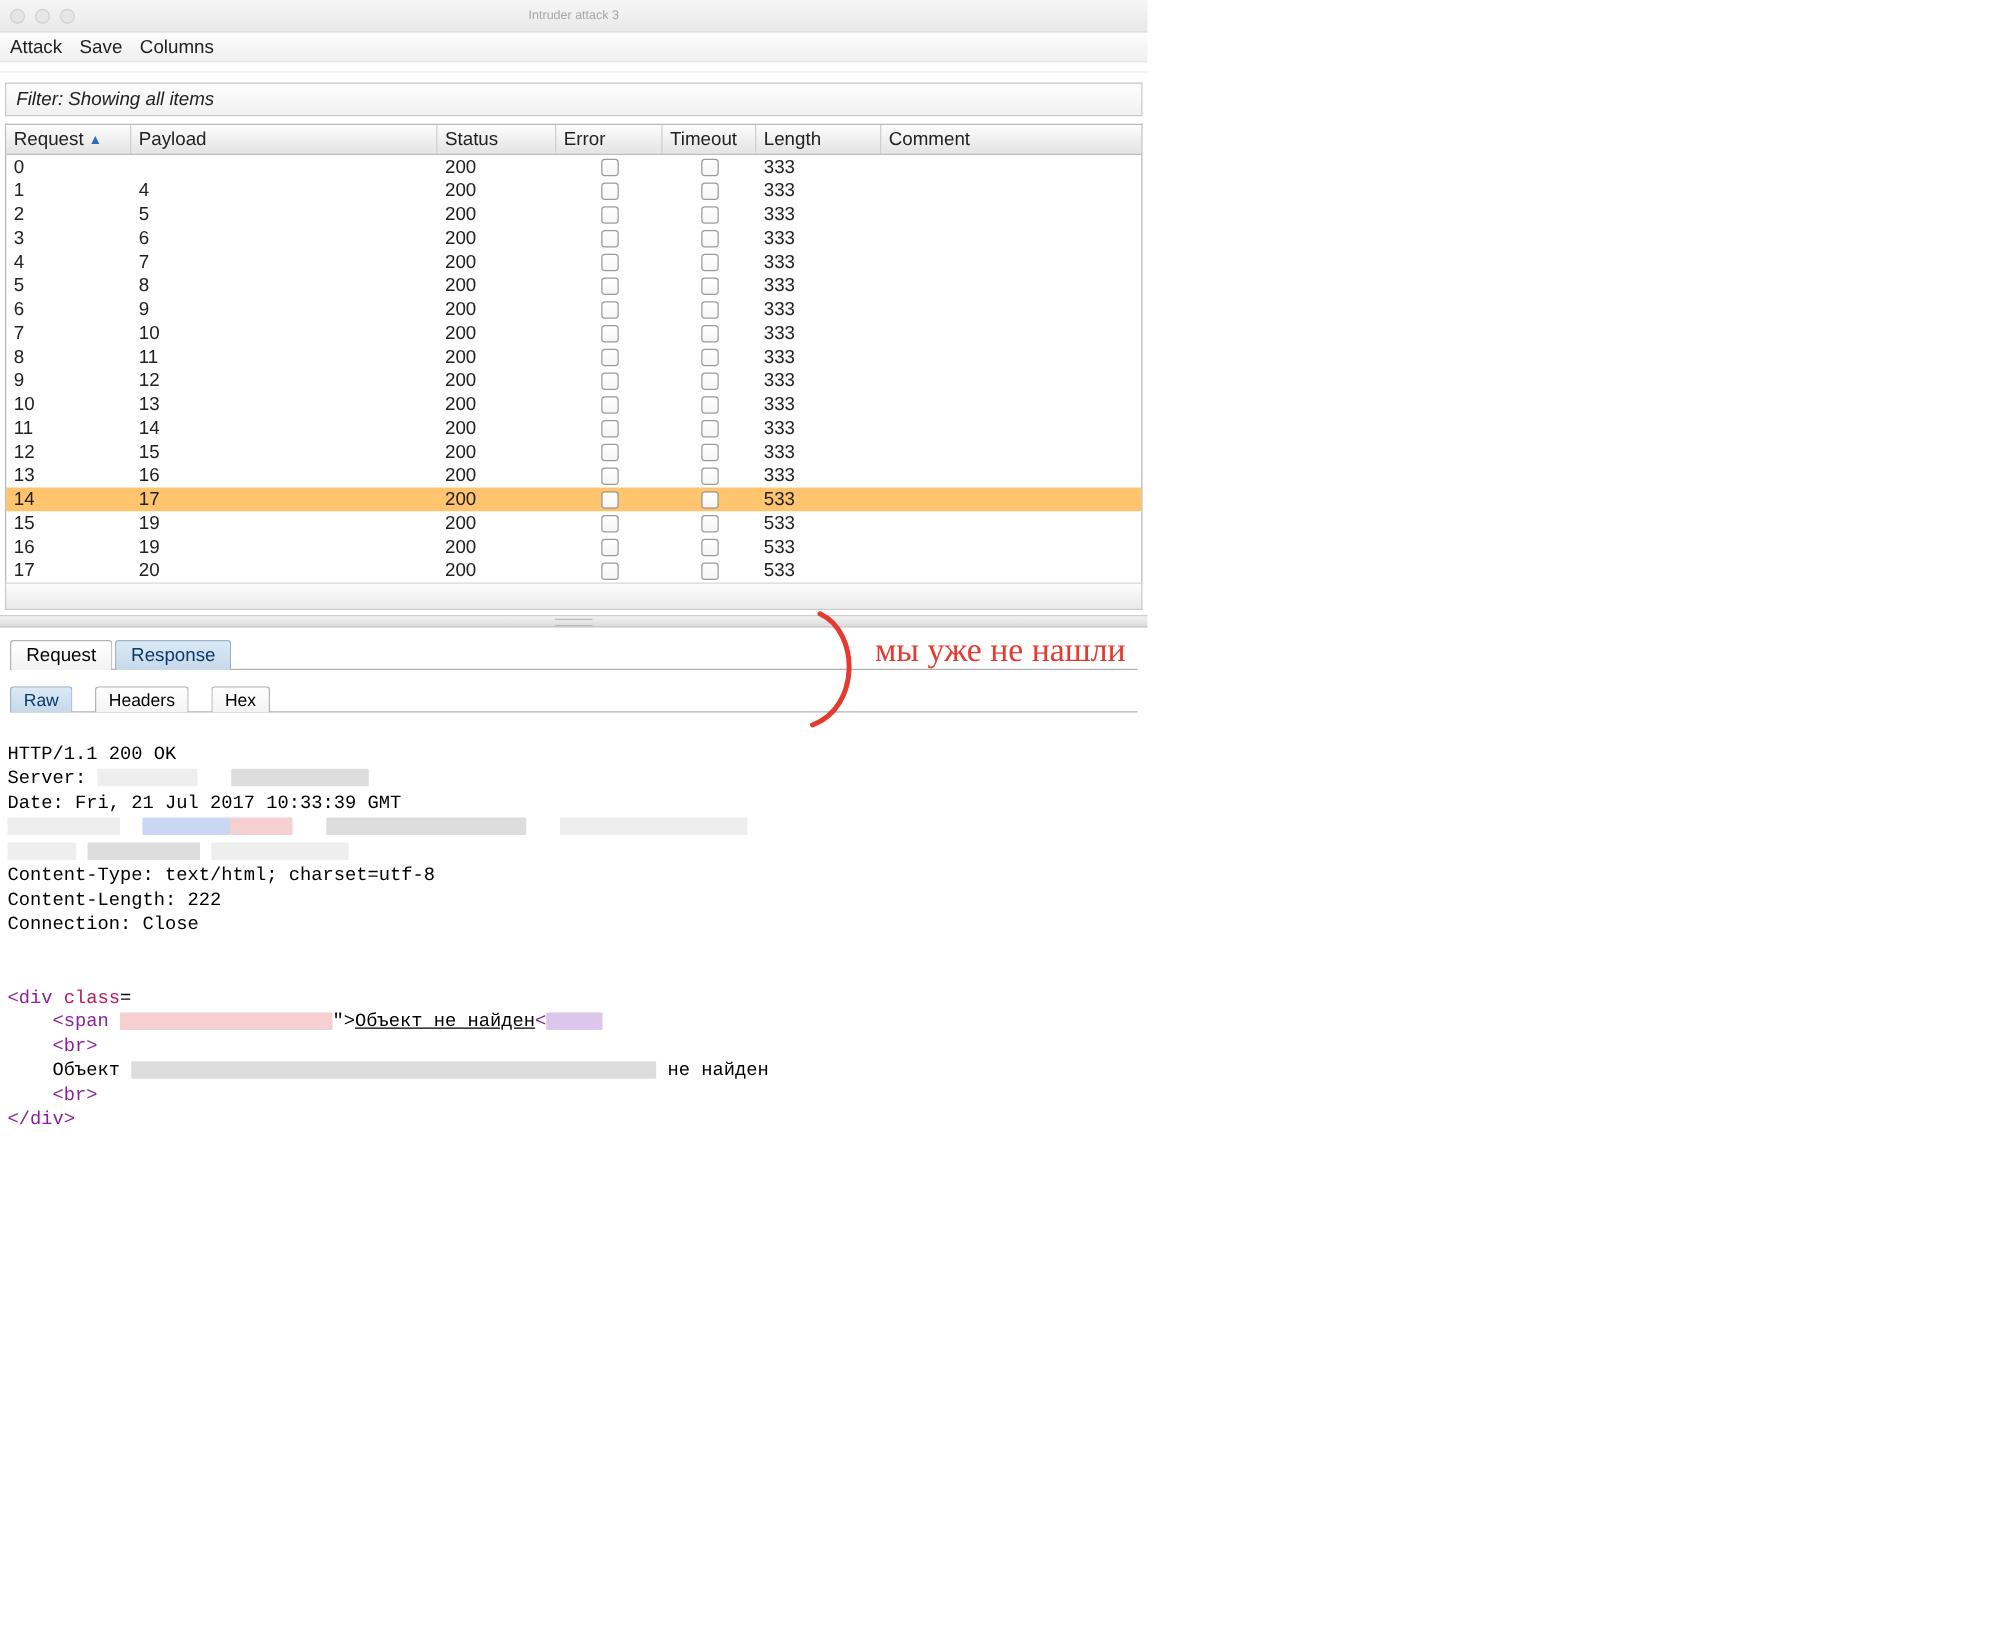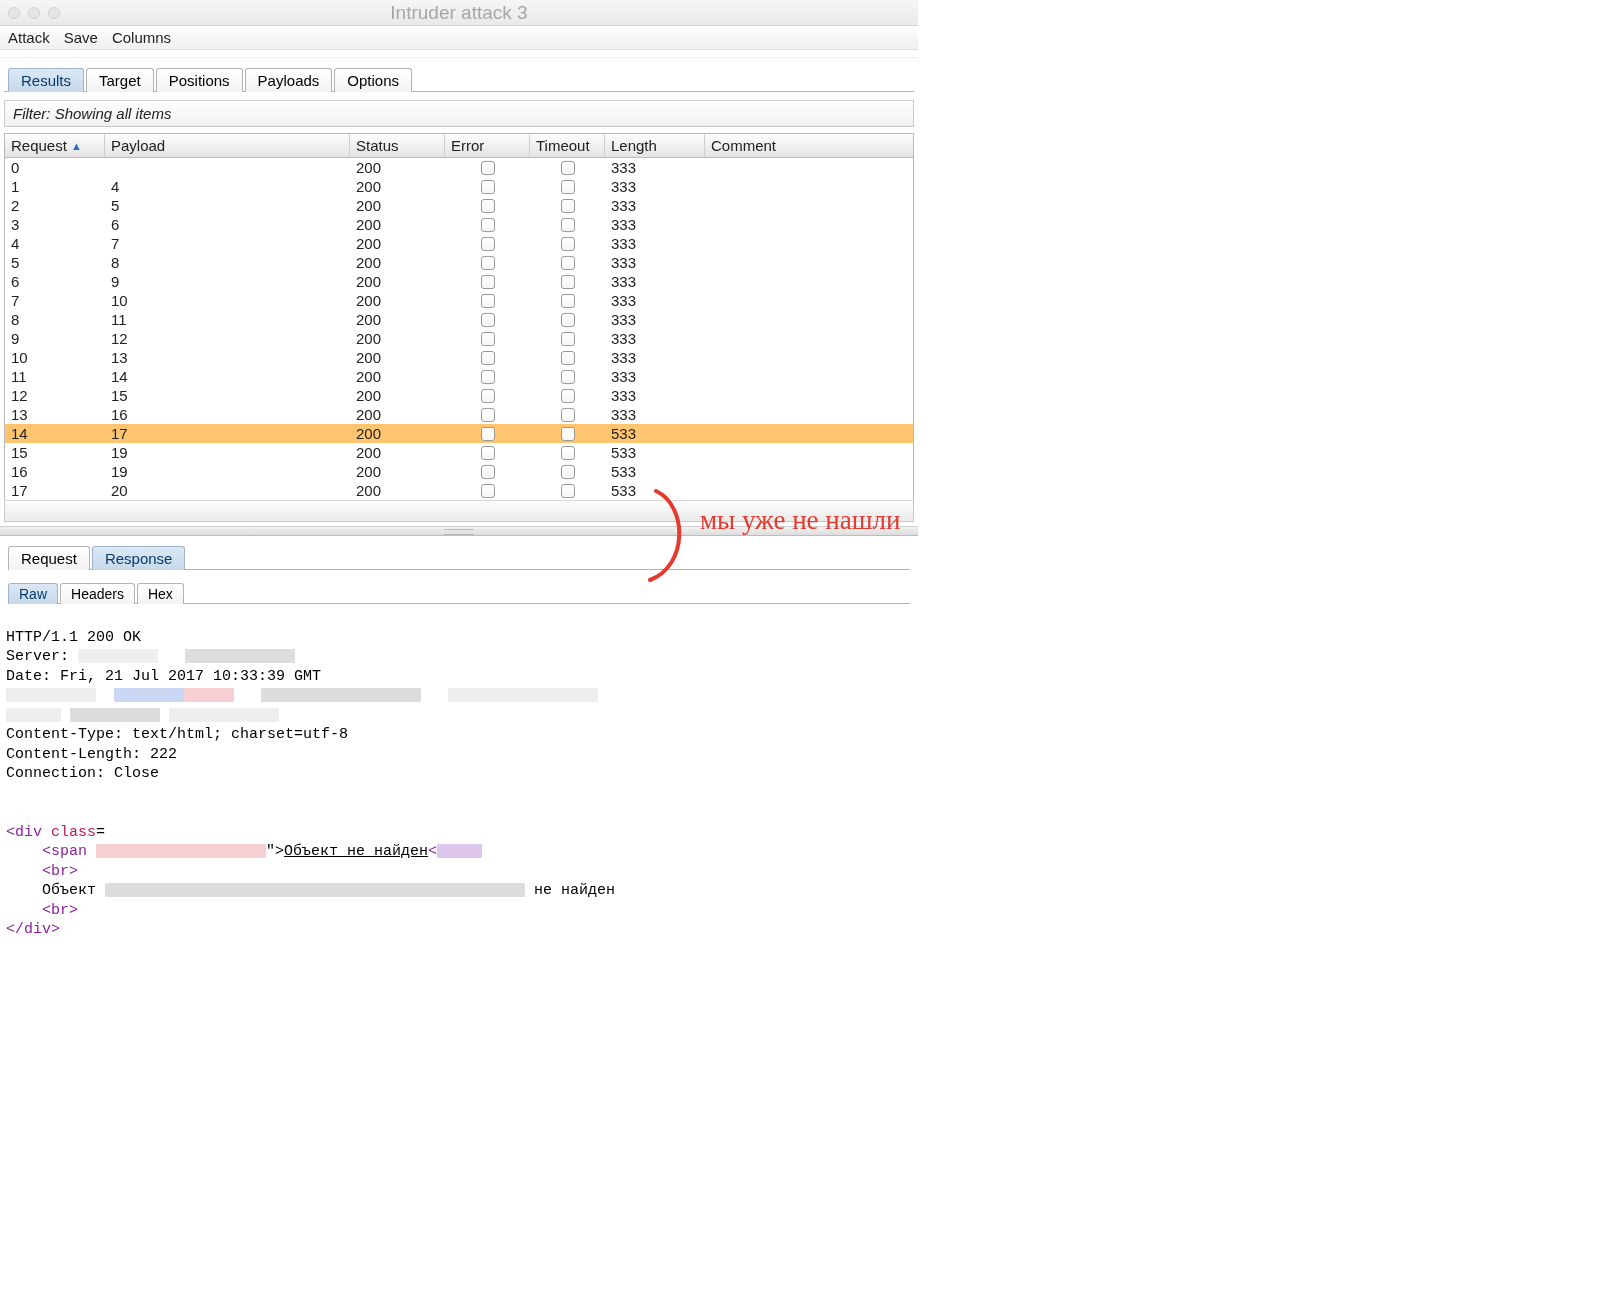--- a/index.html
+++ b/index.html
@@ -3,21 +3,21 @@
 <meta charset="utf-8">
 <style>
   * { box-sizing: border-box; margin: 0; padding: 0; }
   body { font-family: -apple-system, "Helvetica Neue", Arial, sans-serif; font-size: 15px; background: #fff; width: 1600px; height: 1312px; position: relative; }
 
   .window { width: 918px; background: #fff; }
 
   .titlebar { height: 26px; background: linear-gradient(#f6f6f6,#e9e9e9); border-bottom: 1px solid #d6d6d6; display: flex; align-items: center; padding: 0 8px; position: relative; }
   .traffic { display: flex; gap: 8px; }
   .traffic span { width: 12px; height: 12px; border-radius: 50%; background: #e6e6e6; border: 1px solid #cfcfcf; display: inline-block; }
-  .titlebar .title { position: absolute; left: 0; right: 0; text-align: center; color: #a7a7a7; font-size: 19px; pointer-events: none; }
+  .titlebar .title { position: absolute; left: 0; right: 0; text-align: center; color: #a7a7a7; font-size: 10px; pointer-events: none; }
 
   .menubar { height: 24px; background: linear-gradient(#fdfdfd,#f0f0f0); border-bottom: 1px solid #dedede; display: flex; align-items: center; padding: 0 8px; gap: 14px; font-size: 15px; color: #222; }
   .menubar span { cursor: default; }
 
   .blank-strip { height: 8px; background: #fff; border-bottom: 1px solid #eee; }
 
   .tabbar { display: flex; align-items: flex-end; background: #fff; padding: 0 4px; height: 30px; border-bottom: 1px solid #b3b3b3; margin: 4px 4px 0 4px; }
   .tab { border: 1px solid #b3b3b3; border-bottom: none; padding: 3px 12px; background: linear-gradient(#fff,#f3f3f3); font-size: 15px; border-radius: 3px 3px 0 0; margin-right: 2px; position: relative; top: 1px; cursor: default; }
   .tab.active { background: linear-gradient(#dbe9f6,#c6d8e9); color: #083a6b; font-weight: 400; border-color: #9cb4c9; z-index: 2; }
 
@@ -37,21 +37,21 @@
   .chkbox { width: 14px; height: 14px; border: 1px solid #9a9a9a; border-radius: 3px; background: linear-gradient(#fff,#f6f6f6); display:inline-block; }
 
   .grid-footer { height: 22px; background: linear-gradient(#fdfdfd,#eaeaea); border: 1px solid #c9c9c9; border-top-color:#d7d7d7; margin: 0 4px; }
 
   .hsplit { height: 10px; margin: 4px 0 2px 0; background: linear-gradient(#f2f2f2,#dcdcdc); border-top:1px solid #cfcfcf; border-bottom:1px solid #bdbdbd; position:relative; }
   .hsplit::after { content:""; position:absolute; left:50%; top:2px; width:30px; height:4px; transform:translateX(-50%); border-top:1px solid #bbb; border-bottom:1px solid #bbb; }
 
   .subtabs { display:flex; align-items:flex-end; margin: 4px 8px 0 8px; height:30px; border-bottom:1px solid #b3b3b3; }
   .subtabs .tab { font-size:15px; }
 
-  .inner-tabs { display:flex; align-items:flex-end; margin: 6px 8px 0 8px; height:28px; border-bottom:1px solid #b3b3b3; }
+  .inner-tabs { display:flex; align-items:flex-end; margin: 6px 8px 0 8px; height:28px; border-bottom:1px solid #b3b3b3;gap:16px; }
   .inner-tabs .tab { font-size:14px; padding:2px 10px; }
 
   .raw-pane { margin: 2px 4px 0 4px; font-family: "Courier New", monospace; font-size: 15px; line-height: 1.3; white-space: pre; color:#000; padding: 2px 2px 0 2px; position:relative; }
   .redact { display:inline-block; background:#eee; height:14px; vertical-align:middle; border-radius:1px; filter: blur(0.3px); }
   .redact.mid { background:#ddd; }
   .redact.blue { background:#c9d7f2; }
   .redact.pink { background:#f5cfd1; }
   .redact.violet { background:#dcc6ec; }
 
   .tag-purple { color:#8d1f9e; }
@@ -78,27 +78,20 @@
   </div>
 
   <div class="menubar">
     <span>Attack</span>
     <span>Save</span>
     <span>Columns</span>
   </div>
 
   <div class="blank-strip"></div>
 
-  <div class="tabbar">
-    <div class="tab active">Results</div>
-    <div class="tab">Target</div>
-    <div class="tab">Positions</div>
-    <div class="tab">Payloads</div>
-    <div class="tab">Options</div>
-  </div>
 
   <div class="filterbar">
     <span>Filter: Showing all items</span>
   </div>
 
   <div class="grid">
     <div class="grid-head">
       <div>
           <span>Request</span>
           <span class="sort-arrow">▲</span>

